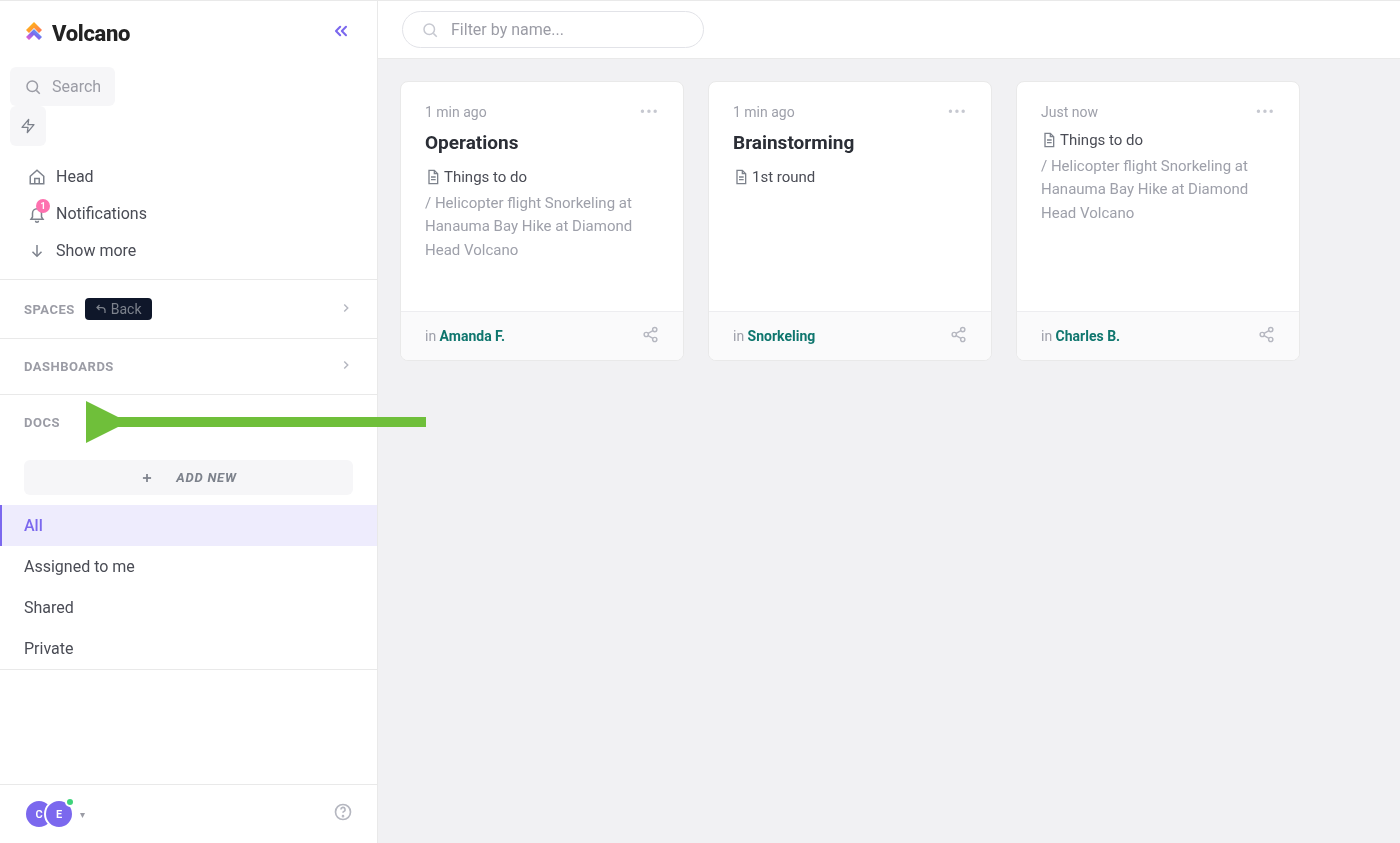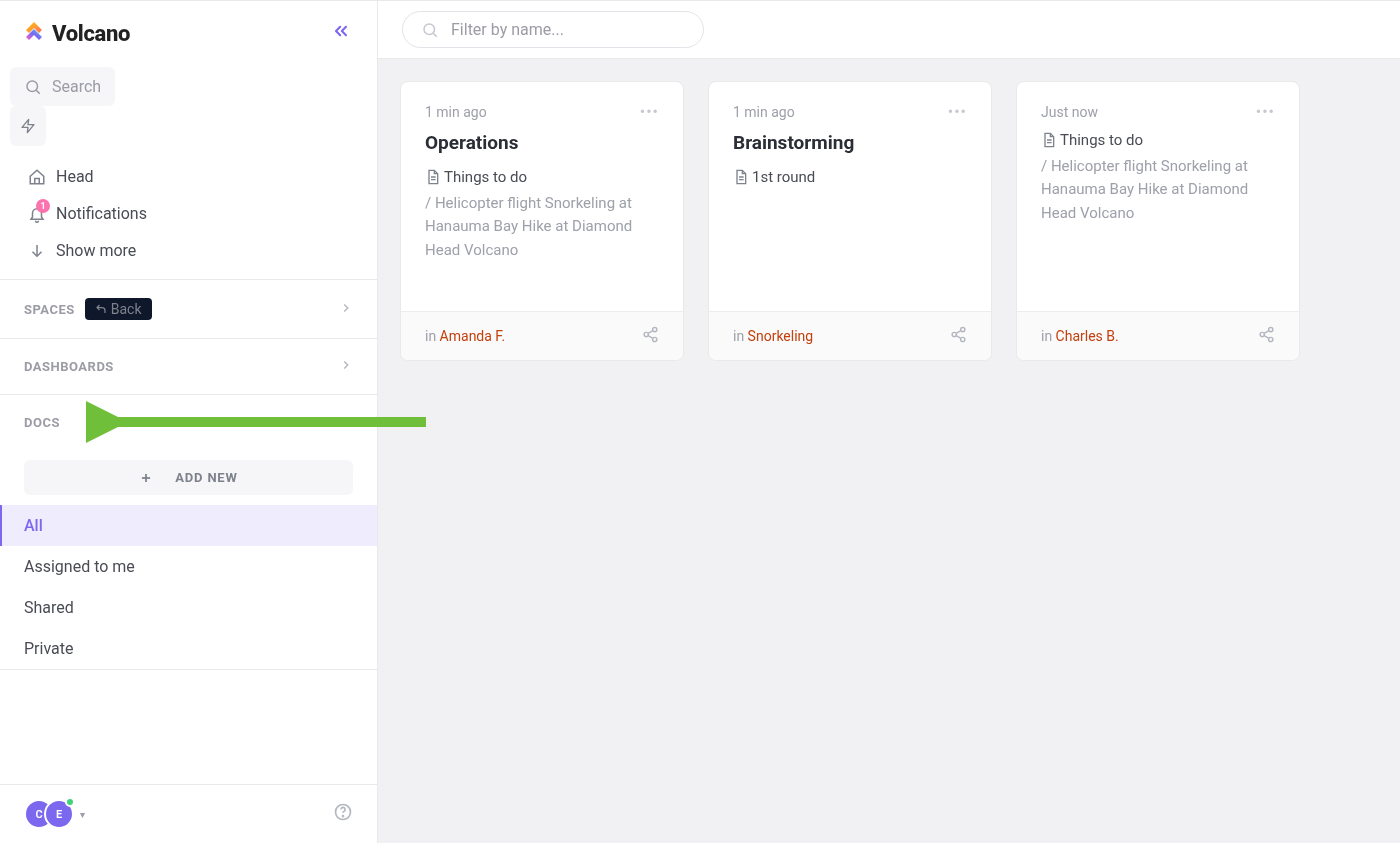--- a/index.html
+++ b/index.html
@@ -21,21 +21,21 @@
 .nav-item .icon-slot { width: 28px; display: flex; align-items: center; color: #7d828c; position: relative; }
 .nav-item .icon-slot svg { width: 18px; height: 18px; }
 .badge { position: absolute; top: -6px; left: 8px; background: #fd71af; color: #fff; border-radius: 50%; width: 14px; height: 14px; font-size: 9px; display: flex; align-items: center; justify-content: center; font-weight: 700; }
 .section { border-top: 1px solid #e9e9e9; }
 .section-head { display: flex; align-items: center; justify-content: space-between; padding: 18px 24px; cursor: pointer; }
 .section-head .left { display: flex; align-items: center; gap: 10px; }
 .section-title { font-size: 13px; font-weight: 700; color: #9b9ca5; letter-spacing: 0.5px; }
 .back-chip { background: #0f172a; border-radius: 4px; padding: 3px 10px; font-size: 14px; color: #7d828c; display: flex; align-items: center; gap: 4px; }
 .chev { color: #b5b7c0; }
 .chev svg { width: 14px; height: 14px; }
-.add-new-btn { margin: 10px 24px 10px 24px; background: #f6f6f8; border-radius: 6px; padding: 10px; text-align: right; font-size: 13px; font-weight: 700; color: #7d828c; letter-spacing: 0.8px; cursor: pointer; display: flex; align-items: center; justify-content: center; gap: 22px; }
+.add-new-btn { margin: 10px 24px 10px 24px; background: #f6f6f8; border-radius: 6px; padding: 10px; text-align: right; font-size: 13px; font-weight: 700; color: #7d828c; letter-spacing: 0.8px; cursor: pointer; display: flex; align-items: center; justify-content: center; gap: 22px; font-style: italic; }
 .docs-list { }
 .docs-item { padding: 11px 24px; font-size: 16px; color: #4a4c55; cursor: pointer; }
 .docs-item.active { background: #eeecfd; color: #7b68ee; font-weight: 500; border-left: 2px solid #7b68ee; padding-left: 22px; }
 .sidebar-footer { margin-top: auto; border-top: 1px solid #e9e9e9; padding: 14px 24px; display: flex; align-items: center; justify-content: space-between; }
 .avatar-stack { display: flex; align-items: center; position: relative; }
 .avatar { width: 30px; height: 30px; border-radius: 50%; background: #7b68ee; color: #fff; font-size: 11px; font-weight: 600; display: flex; align-items: center; justify-content: center; border: 2px solid #fff; }
 .avatar:nth-child(2) { margin-left: -10px; }
 .presence-dot { position: absolute; top: -2px; right: 10px; width: 10px; height: 10px; background: #3ed37a; border-radius: 50%; border: 2px solid #fff; }
 .caret-down { color: #9b9ca5; margin-left: 6px; font-size: 10px; }
 .help-btn { color: #b5b7c0; cursor: pointer; }
@@ -46,21 +46,21 @@
 .cards { padding: 22px; display: flex; gap: 24px; align-items: flex-start; }
 .card { width: 284px; background: #fff; border: 1px solid #e9e9e9; border-radius: 8px; overflow: hidden; display: flex; flex-direction: column; min-height: 280px; }
 .card-body { padding: 20px 24px 18px 24px; flex: 1; }
 .card-top { display: flex; justify-content: space-between; align-items: center; color: #9ea0aa; font-size: 14px; margin-bottom: 10px; }
 .dots { color: #c6c8d0; cursor: pointer; letter-spacing: 1px; font-size: 16px; }
 .card-title { font-size: 19px; font-weight: 700; color: #2b2e36; margin-bottom: 14px; }
 .card-sub { display: flex; align-items: center; gap: 3px; font-size: 15px; color: #4a4c55; margin-bottom: 6px; }
 .card-sub svg { width: 16px; height: 18px; stroke: #7d828c; }
 .card-desc { font-size: 15px; color: #9ea0aa; line-height: 1.55; }
 .card-footer { border-top: 1px solid #ededf0; background: #fafafb; padding: 14px 24px; display: flex; justify-content: space-between; align-items: center; font-size: 14px; color: #9ea0aa; }
-.card-footer .loc { color: #c2410c; }
+.card-footer .loc { color: #0f766e; font-weight: bold; }
 .share-icon { color: #b5b7c0; cursor: pointer; }
 .doc-bottom-border { border-bottom: 1px solid #e9e9e9; }
 
 .arrow-overlay { position: absolute; top: 396px; left: 86px; width: 340px; height: 50px; pointer-events: none; z-index: 50; }
 </style>
 </head>
 <body>
 
 <div class="app">
 

